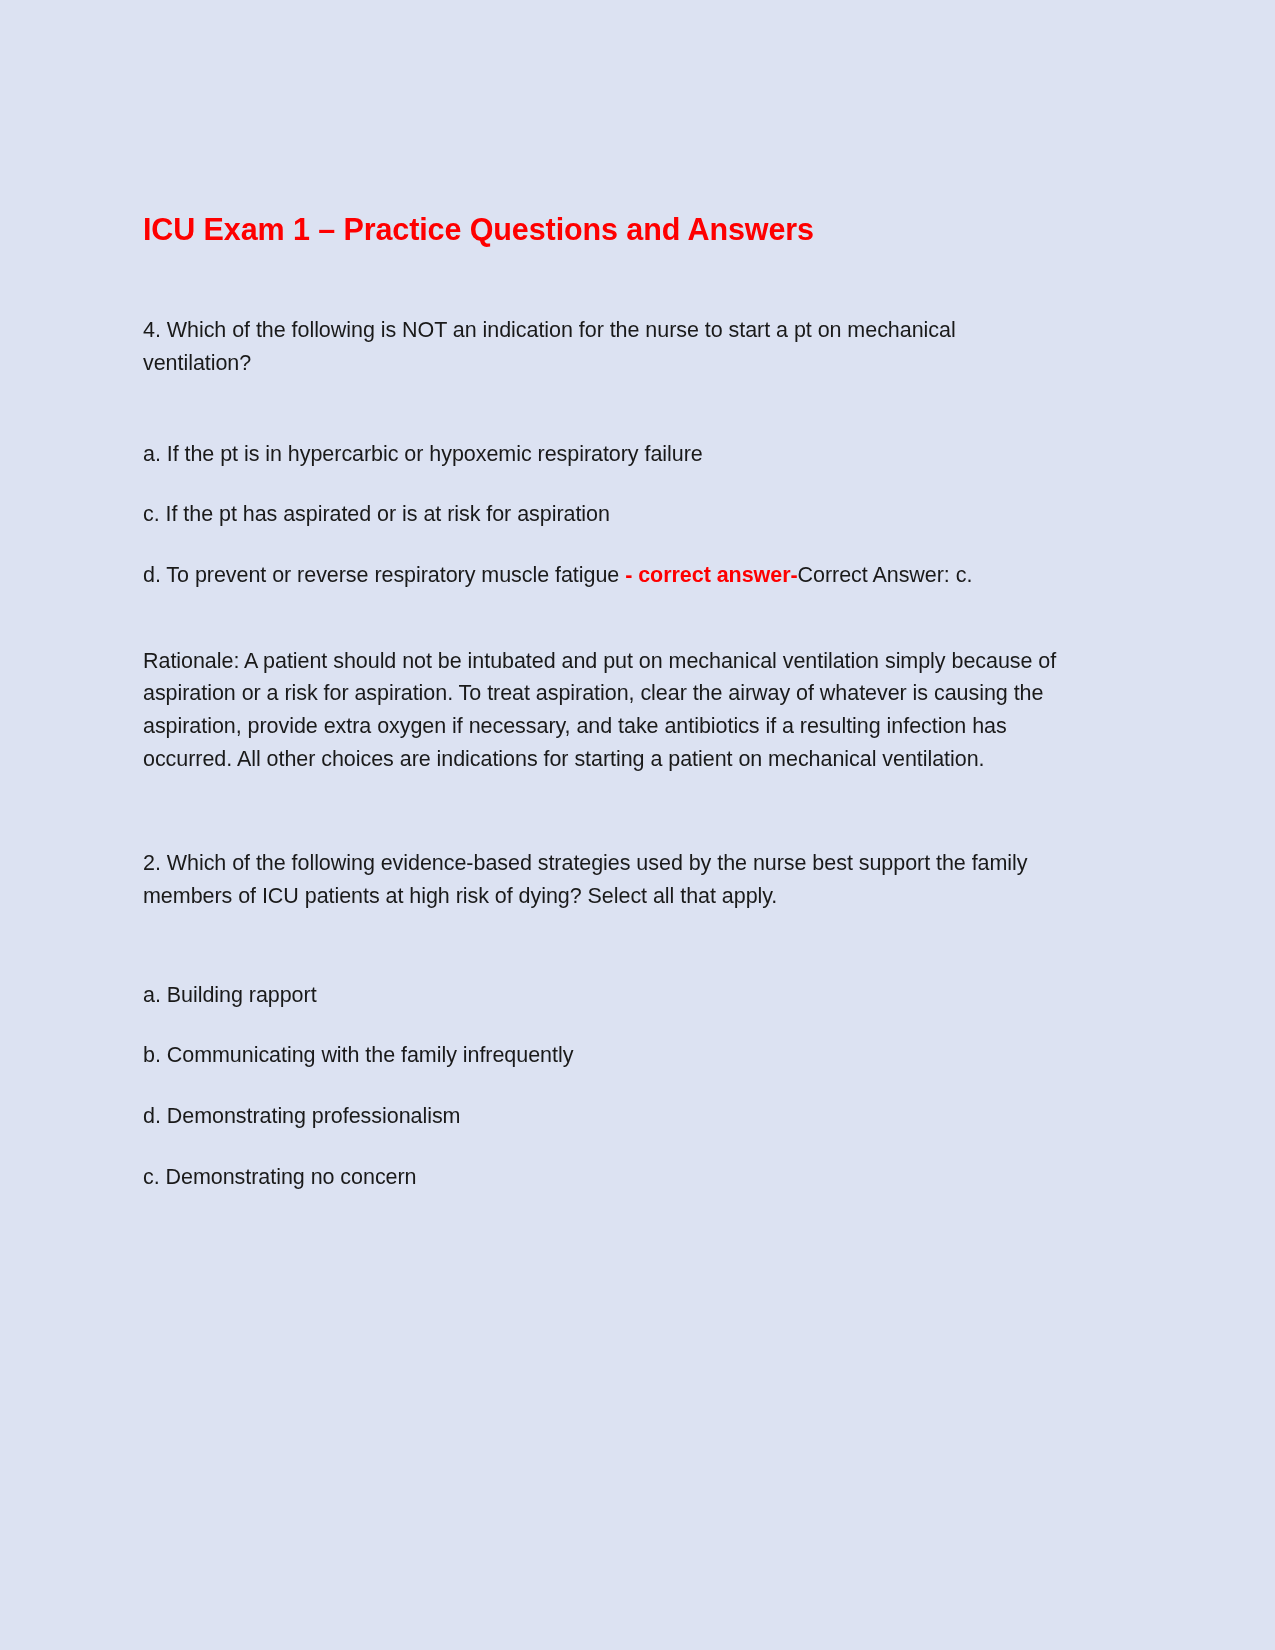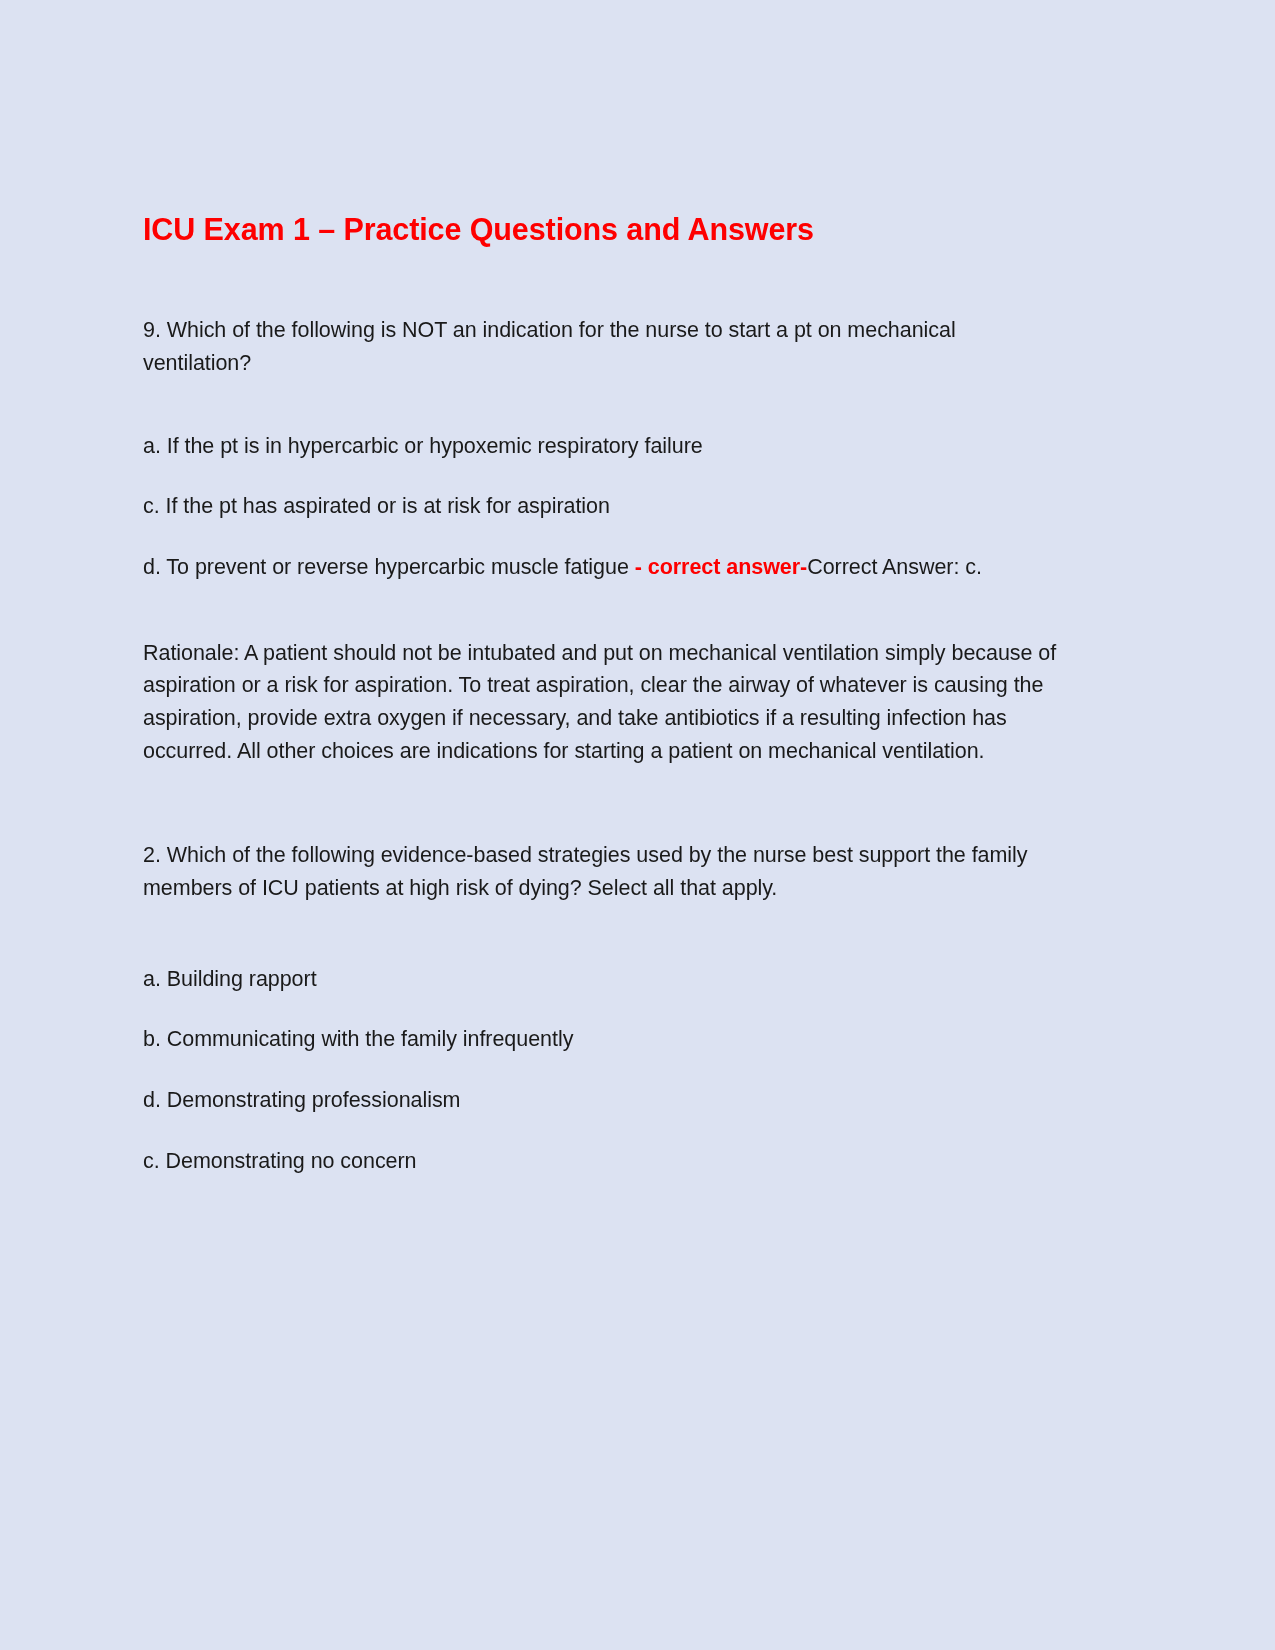--- a/index.html
+++ b/index.html
@@ -46,21 +46,21 @@
   .q-stem {
     margin-bottom: 0;
   }
   .gap-sm { height: 50px; }
   .gap-xs { height: 25px; }
   .gap-md { height: 58px; }
   .gap-lg { height: 72px; }
   .opt {
     font-size: 21.5px;
     line-height: 1.52;
-    margin: 0 0 28px 0;
+    margin: 8px 0 28px 0;
     color: #1a1a1a;
     max-width: 920px;
     letter-spacing: -0.05px;
   }
   .opt:last-child { margin-bottom: 0; }
   .correct-marker {
     color: #fe0000;
     font-weight: bold;
   }
   .rationale {
@@ -76,28 +76,28 @@
 <body>
 
 <div class="page">
 
   <h1 class="doc-title">
     <span>ICU Exam 1 – Practice Questions and Answers</span><br>
   </h1>
 
   <div class="spacer-after-title"></div>
 
-  <p class="para q-stem">9. Which of the following is NOT an indication for the nurse to start a pt on mechanical ventilation?</p>
+  <p class="para q-stem">4. Which of the following is NOT an indication for the nurse to start a pt on mechanical ventilation?</p>
 
   <div class="gap-sm"></div>
 
   <p class="opt">a. If the pt is in hypercarbic or hypoxemic respiratory failure</p>
   <p class="opt">c. If the pt has aspirated or is at risk for aspiration</p>
 
-  <p class="opt"><span>d. To prevent or reverse hypercarbic muscle fatigue </span><span class="correct-marker">- correct answer-</span><span>Correct Answer: c.</span></p>
+  <p class="opt"><span>d. To prevent or reverse respiratory muscle fatigue </span><span class="correct-marker">- correct answer-</span><span>Correct Answer: c.</span></p>
 
   <div class="gap-xs"></div>
 
   <p class="rationale">Rationale: A patient should not be intubated and put on mechanical ventilation simply because of aspiration or a risk for aspiration. To treat aspiration, clear the airway of whatever is causing the aspiration, provide extra oxygen if necessary, and take antibiotics if a resulting infection has occurred. All other choices are indications for starting a patient on mechanical ventilation.</p>
 
   <div class="gap-lg"></div>
 
   <p class="para q-stem">2. Which of the following evidence-based strategies used by the nurse best support the family members of ICU patients at high risk of dying? Select all that apply.</p>
 
   <div class="gap-md"></div>

